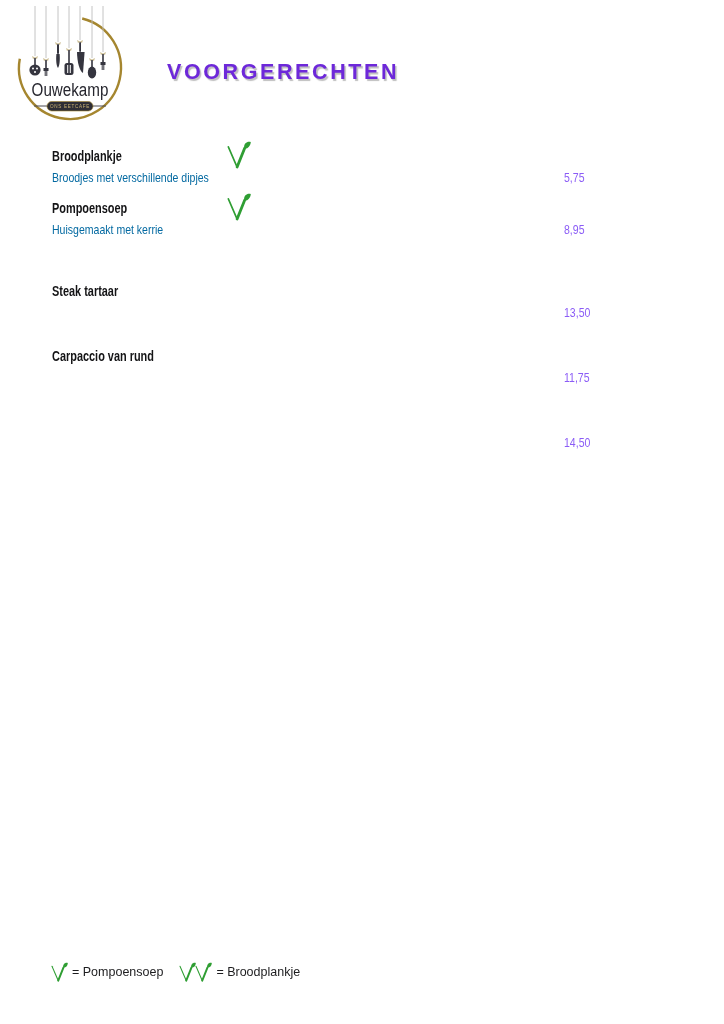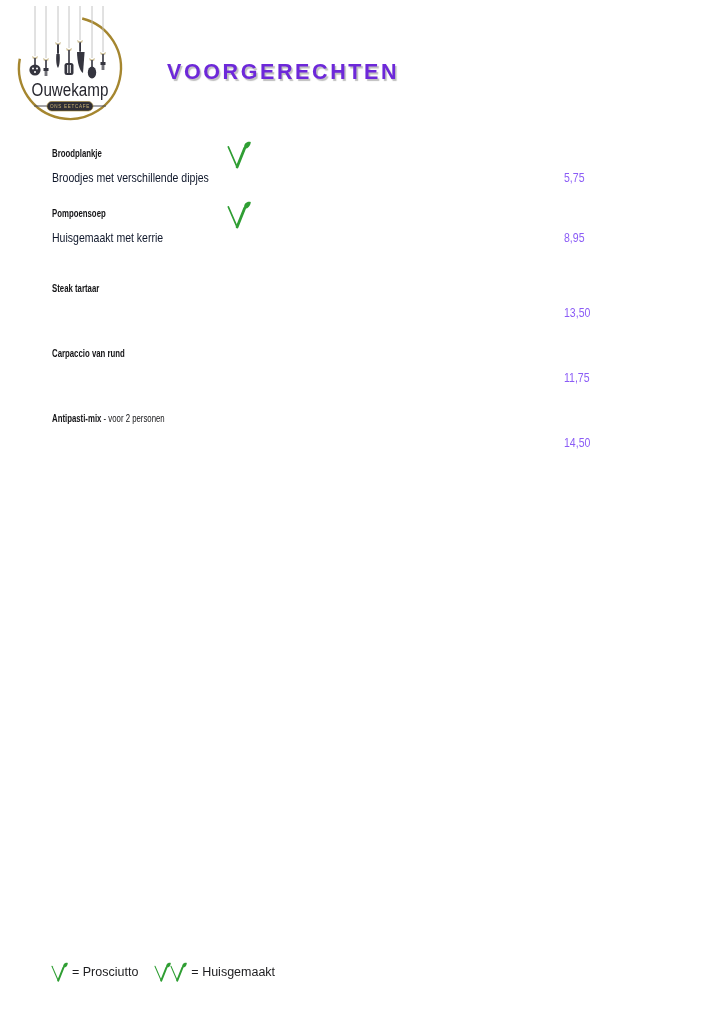--- a/index.html
+++ b/index.html
@@ -16,26 +16,26 @@
   .page-title {
     position:absolute; left:167px; top:60px;
     font-size:21.5px; font-weight:bold; letter-spacing:2.6px;
     color:#6d28d9; text-shadow:1.6px 1.6px 1px rgba(110,110,110,0.45);
     white-space:nowrap;
   }
 
   
   .menu-row { position:absolute; left:52px; width:560px; height:48px; }
   .row-name {
-    position:absolute; left:0; top:0; font-size:10px; font-weight:bold;
+    position:absolute; left:0; top:0; font-size:14px; font-weight:bold;
     color:#141416; white-space:nowrap;
   }
   .row-name .reg { font-weight:normal; }
   .row-desc {
-    position:absolute; left:0; top:22px; font-size:13.5px; color:#0f172a;
+    position:absolute; left:0; top:22px; font-size:13.5px; color:#0369a1;
     white-space:nowrap;
   }
   .row-price {
     position:absolute; left:512px; top:22px; font-size:13.5px; color:#8b5cf6;
     white-space:nowrap;
   }
   .cond { display:inline-block; transform:scaleX(0.78); transform-origin:0 50%; white-space:nowrap; }
 
   .veg-badge { position:absolute; left:172px; top:-7px; width:27px; height:29px; }
 
@@ -132,54 +132,53 @@
 
     <div class="menu-row" style="top:148px">
       <div class="row-name"><span class="cond"><span>Broodplankje</span><span class="reg"></span></span></div>
       <svg class="veg-badge" viewBox="0 0 28 30">
           <use href="#veg-v"></use>
         </svg>
       <div class="row-desc"><span class="cond">Broodjes met verschillende dipjes</span></div>
       <div class="row-price"><span class="cond">5,75</span></div>
     </div>
 
-    <div class="menu-row" style="top:208px">
+    <div class="menu-row" style="top:200px">
       <div class="row-name"><span class="cond"><span>Pompoensoep</span><span class="reg"></span></span></div>
       <svg class="veg-badge" viewBox="0 0 28 30">
           <use href="#veg-v"></use>
         </svg>
       <div class="row-desc"><span class="cond">Huisgemaakt met kerrie</span></div>
       <div class="row-price"><span class="cond">8,95</span></div>
     </div>
 
     <div class="menu-row" style="top:283px">
       <div class="row-name"><span class="cond"><span>Steak tartaar</span><span class="reg"></span></span></div>
       <div class="row-price"><span class="cond">13,50</span></div>
     </div>
 
     <div class="menu-row" style="top:348px">
       <div class="row-name"><span class="cond"><span>Carpaccio van rund</span><span class="reg"></span></span></div>
       <div class="row-price"><span class="cond">11,75</span></div>
     </div>
 
     <div class="menu-row" style="top:413px">
-      <div class="row-name"><span class="cond"><span>Antipasti-mix</span><span class="reg"> - voor 2 personen</span></span></div>
       <div class="row-price"><span class="cond">14,50</span></div>
     </div>
 
   </div>
 
   <div class="legend">
     <svg width="19" height="21" viewBox="0 0 28 30">
         <use href="#veg-v"></use>
       </svg>
-    <span class="lbl">= Prosciutto</span>
+    <span class="lbl">= Pompoensoep</span>
     <span class="gap"></span>
     <svg width="19" height="21" viewBox="0 0 28 30">
         <use href="#veg-v"></use>
       </svg>
     <svg class="vv-second" width="19" height="21" viewBox="0 0 28 30">
         <use href="#veg-v"></use>
       </svg>
-    <span class="lbl">= Huisgemaakt</span>
+    <span class="lbl">= Broodplankje</span>
   </div>
 
 </div>
 
 </body></html>

